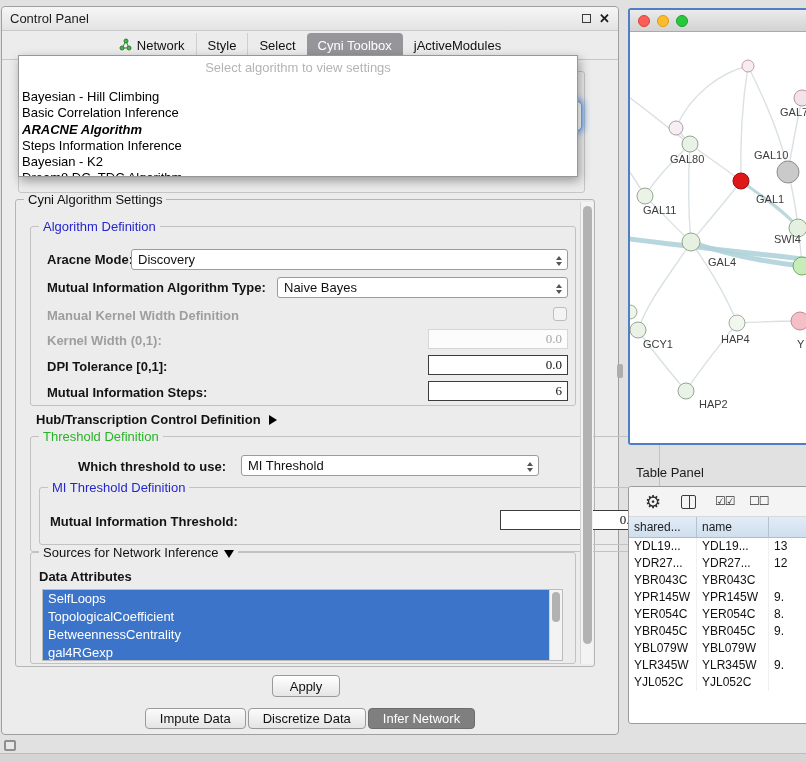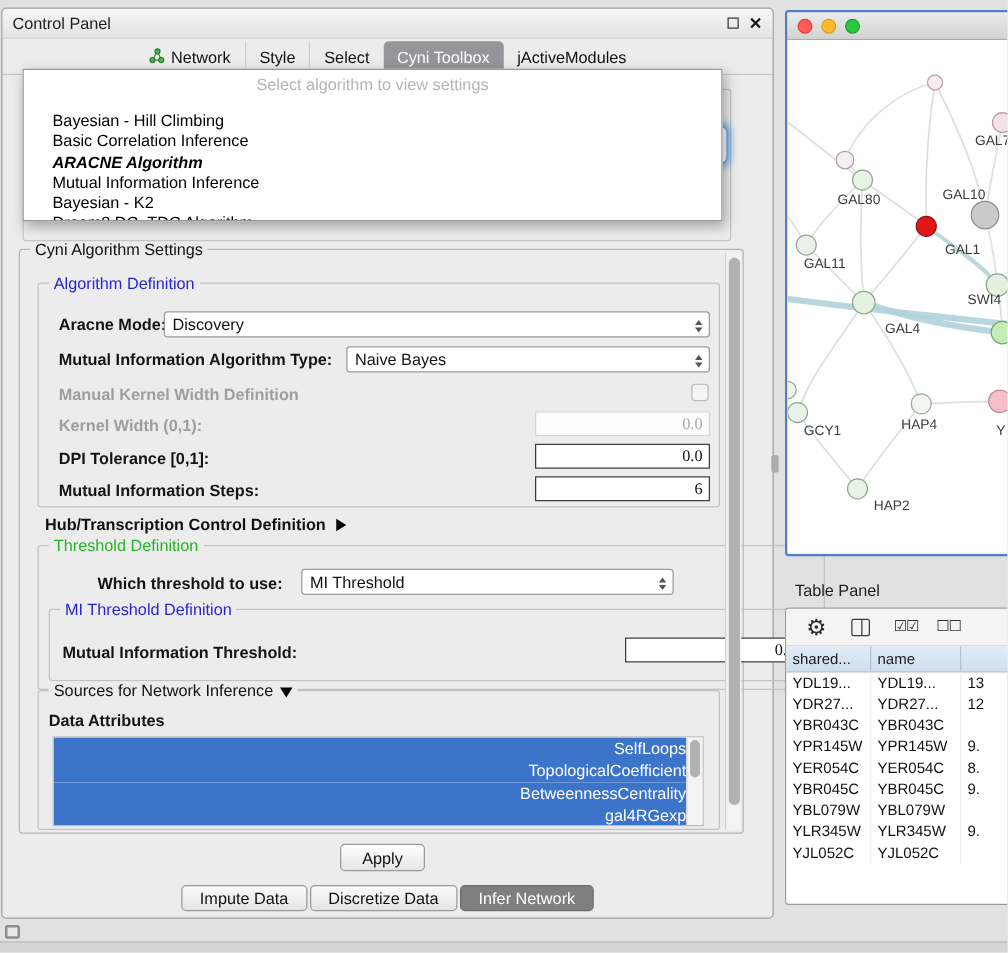--- a/index.html
+++ b/index.html
@@ -18,21 +18,21 @@
   .cp-tab.selected{background:#96969a;color:#fff;border-radius:4px 4px 0 0;border-left:none;}
   .cp-tab.selected + .cp-tab{border-left:none;}
 
   
   .algo-group-bg{position:absolute;left:16px;top:64px;width:567px;height:122px;border:1px solid #c6c6c6;border-radius:3px;background:#ececec;z-index:5;}
   .algo-combo-bg{position:absolute;left:28px;top:94px;width:552px;height:30px;background:#fff;border:1px solid #7aa5e0;border-radius:5px;box-shadow:0 0 6px 2px rgba(92,156,238,.9);z-index:6;}
 
   
   .algo-popup{position:absolute;left:18px;top:55px;width:560px;height:122px;background:#fff;border:1px solid #979797;box-shadow:2px 4px 10px rgba(0,0,0,.35);z-index:40;overflow:hidden;}
   .algo-placeholder{margin-top:4px;text-align:center;color:#b4b4b4;font-size:13px;height:17px;}
-  .algo-items{margin-top:12px;padding-left:20px;}
+  .algo-items{margin-top:12px;}
   .algo-item{font-size:13px;line-height:16.3px;padding-left:3px;color:#000;white-space:nowrap;}
   .algo-item.sel{font-weight:bold;font-style:italic;}
 
   
   .gbox{position:absolute;border:1px solid #c2c2c2;border-radius:3px;}
   .gtitle{position:absolute;top:-8px;left:8px;background:#ececec;padding:0 4px;font-size:13px;white-space:nowrap;color:#111;}
   .gtitle.blue{color:#2626cf;}
   .gtitle.green{color:#28b428;}
 
   .settings{position:absolute;left:13px;top:192px;width:580px;height:468px;border:1px solid #b5b5b5;border-radius:3px;}
@@ -51,21 +51,21 @@
   .tfield{position:absolute;height:20px;background:#fff;border:1px solid #c6c6c6;font-size:13px;text-align:right;padding:0 5px;line-height:18px;color:#111;font-family:Liberation Serif, serif;}
   .tfield.active{border:1.5px solid #3c3c3c;}
   .tfield.dis{color:#a8a8a8;background:#fcfcfc;border-color:#d6d6d6;}
   .chk{position:absolute;width:14px;height:14px;border:1px solid #bdbdbd;border-radius:3px;background:#f3f3f3;}
 
   .hub-line{position:absolute;display:flex;align-items:center;gap:8px;font-weight:bold;font-size:13px;color:#111;}
   .tri-right{width:0;height:0;border-top:5px solid transparent;border-bottom:5px solid transparent;border-left:8px solid #000;display:inline-block;}
   .tri-down{width:0;height:0;border-left:5px solid transparent;border-right:5px solid transparent;border-top:8px solid #000;display:inline-block;margin-left:5px;vertical-align:middle;}
 
   .attr-list{position:absolute;background:#fff;border:1px solid #bcbcbc;overflow:hidden;}
-  .attr-item{height:18px;line-height:18px;background:#3c74c9;color:#fff;font-size:13px;padding-left:5px;margin-right:13px;white-space:nowrap;text-align:right;}
+  .attr-item{height:18px;line-height:18px;background:#3c74c9;color:#fff;font-size:13px;padding-left:5px;margin-right:13px;white-space:nowrap;}
   .list-scroll{position:absolute;right:0;top:0;bottom:0;width:13px;background:#f3f3f3;border-left:1px solid #d4d4d4;}
   .list-scroll .lthumb{position:absolute;left:2px;top:2px;width:8px;height:30px;background:#b2b2b2;border-radius:4px;}
 
   .apply{position:absolute;left:270px;top:668px;width:68px;height:22px;background:linear-gradient(#ffffff,#e5e5e5);border:1px solid #9a9a9a;border-radius:4px;font-size:13px;font-family:"Liberation Sans",sans-serif;color:#111;text-align:center;}
 
   .bottom-tabs{position:absolute;left:0;top:701px;width:100%;display:flex;justify-content:center;gap:2px;}
   .btab{height:21px;line-height:20px;padding:0 14px;font-size:13px;background:linear-gradient(#fbfbfb,#e4e4e4);border:1px solid #9a9a9a;border-radius:4px;color:#111;white-space:nowrap;}
   .btab.selected{background:#7f7f80;border-color:#6d6d6d;color:#fff;}
 
   
@@ -236,21 +236,21 @@
       <div class="btab selected">Infer Network</div>
     </div>
   </div>
 
   <div class="algo-popup">
     <div class="algo-placeholder">Select algorithm to view settings</div>
     <div class="algo-items">
         <div class="algo-item">Bayesian - Hill Climbing</div>
         <div class="algo-item">Basic Correlation Inference</div>
         <div class="algo-item sel">ARACNE Algorithm</div>
-        <div class="algo-item">Mutual Information Inference</div>
+        <div class="algo-item">Steps Information Inference</div>
         <div class="algo-item">Bayesian - K2</div>
         <div class="algo-item">Dream8 DC_TDC Algorithm</div>
       </div>
   </div>
 
   <div class="netwin">
     <div class="net-titlebar">
       <span class="tl red"></span>
       <span class="tl yellow"></span>
       <span class="tl green"></span>

